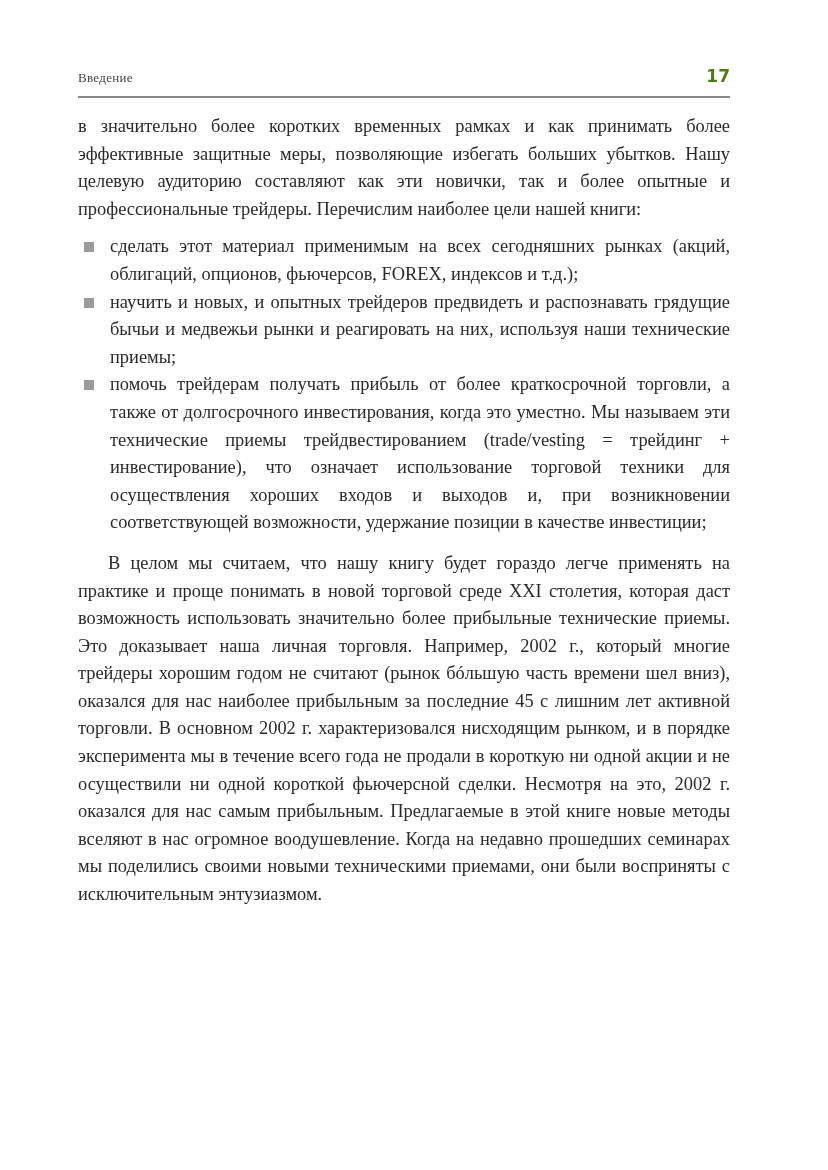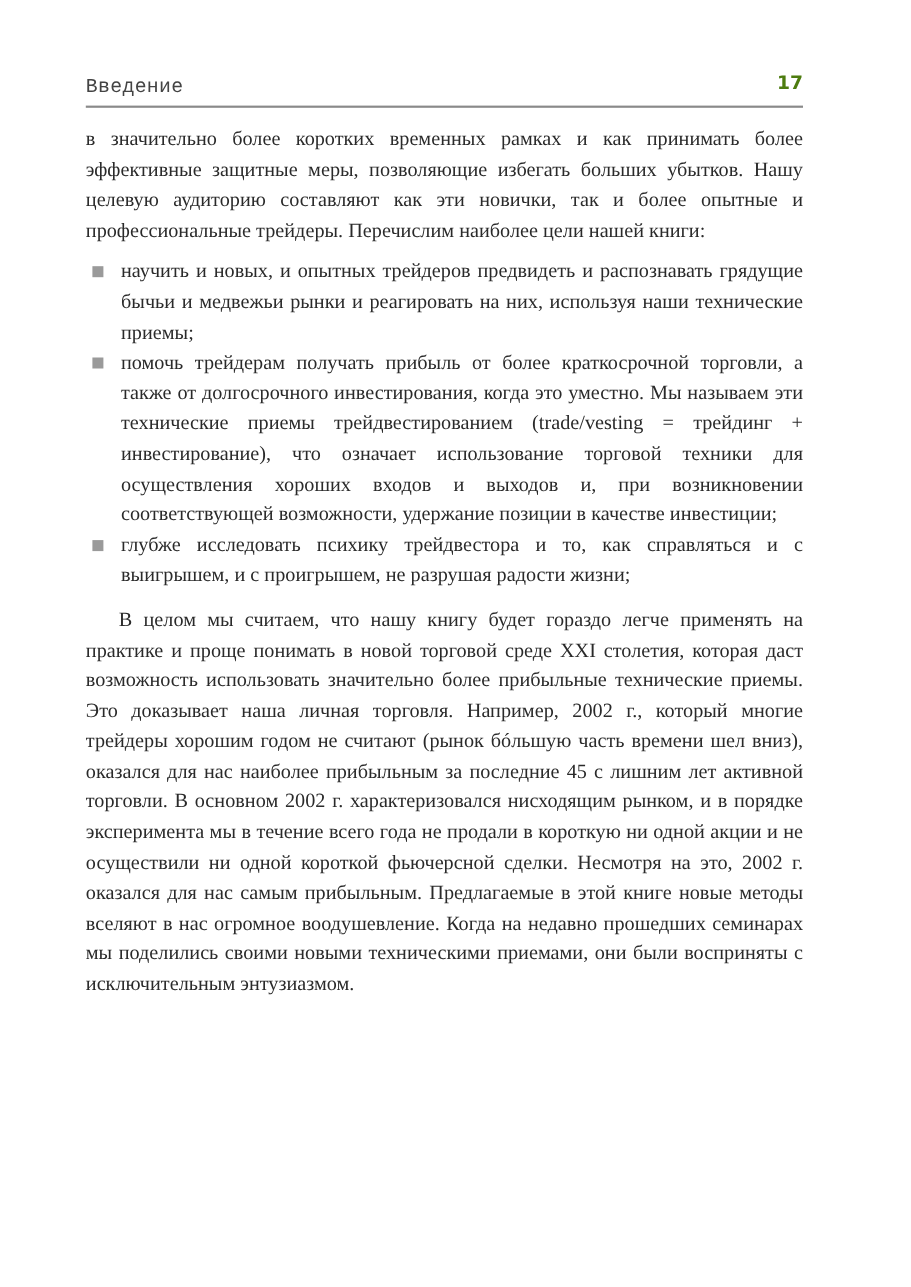--- a/index.html
+++ b/index.html
@@ -8,21 +8,21 @@
     position: relative; overflow: hidden;
     font-family: "Liberation Serif", "DejaVu Serif", serif;
     color: #2a2a2a;
   }
   .header {
     position: absolute; left: 78px; top: 66px; width: 652px; height: 30px;
     border-bottom: 2px solid #8a8a8a;
   }
   .header .title {
     position: absolute; left: 0; top: 4px;
-    font-family: Liberation Mono, monospace; font-size: 18px; color: #444;
+    font-family: Liberation Serif, serif; font-size: 13px; color: #444;
     letter-spacing: 0.3px;
   }
   .header .pagenum {
     position: absolute; right: 0; top: 0;
     font-family: "DejaVu Sans", sans-serif; font-weight: bold; font-size: 17px; color: #4d7c0f;
   }
   .content {
     position: absolute; left: 78px; top: 113px; width: 652px;
     font-size: 18.4px; line-height: 27.6px; text-align: justify;
   }
@@ -38,18 +38,18 @@
 <body>
 
 <div class="header">
   <span class="title">Введение</span>
   <span class="pagenum">17</span>
 </div>
 
 <div class="content">
   <p>в значительно более коротких временных рамках и как принимать более эффективные защитные меры, позволяющие избегать больших убытков. Нашу целевую аудиторию составляют как эти новички, так и более опытные и профессиональные трейдеры. Перечислим наиболее цели нашей книги:</p>
   <ul class="goals">
+    <li><span class="bullet"></span><span>сделать этот материал применимым на всех сегодняшних рынках (акций, облигаций, опционов, фьючерсов, FOREX, индексов и т.д.);</span></li>
     <li><span class="bullet"></span><span>научить и новых, и опытных трейдеров предвидеть и распознавать грядущие бычьи и медвежьи рынки и реагировать на них, используя наши технические приемы;</span></li>
     <li><span class="bullet"></span><span>помочь трейдерам получать прибыль от более краткосрочной торговли, а также от долгосрочного инвестирования, когда это уместно. Мы называем эти технические приемы трейдвестированием (trade/vesting = трейдинг + инвестирование), что означает использование торговой техники для осуществления хороших входов и выходов и, при возникновении соответствующей возможности, удержание позиции в качестве инвестиции;</span></li>
-    <li><span class="bullet"></span><span>глубже исследовать психику трейдвестора и то, как справляться и с выигрышем, и с проигрышем, не разрушая радости жизни;</span></li>
   </ul>
   <p class="indent">В целом мы считаем, что нашу книгу будет гораздо легче применять на практике и проще понимать в новой торговой среде XXI столетия, которая даст возможность использовать значительно более прибыльные технические приемы. Это доказывает наша личная торговля. Например, 2002 г., который многие трейдеры хорошим годом не считают (рынок бóльшую часть времени шел вниз), оказался для нас наиболее прибыльным за последние 45 с лишним лет активной торговли. В основном 2002 г. характеризовался нисходящим рынком, и в порядке эксперимента мы в течение всего года не продали в короткую ни одной акции и не осуществили ни одной короткой фьючерсной сделки. Несмотря на это, 2002 г. оказался для нас самым прибыльным. Предлагаемые в этой книге новые методы вселяют в нас огромное воодушевление. Когда на недавно прошедших семинарах мы поделились своими новыми техническими приемами, они были восприняты с исключительным энтузиазмом.</p>
 </div>
 
 </body></html>

